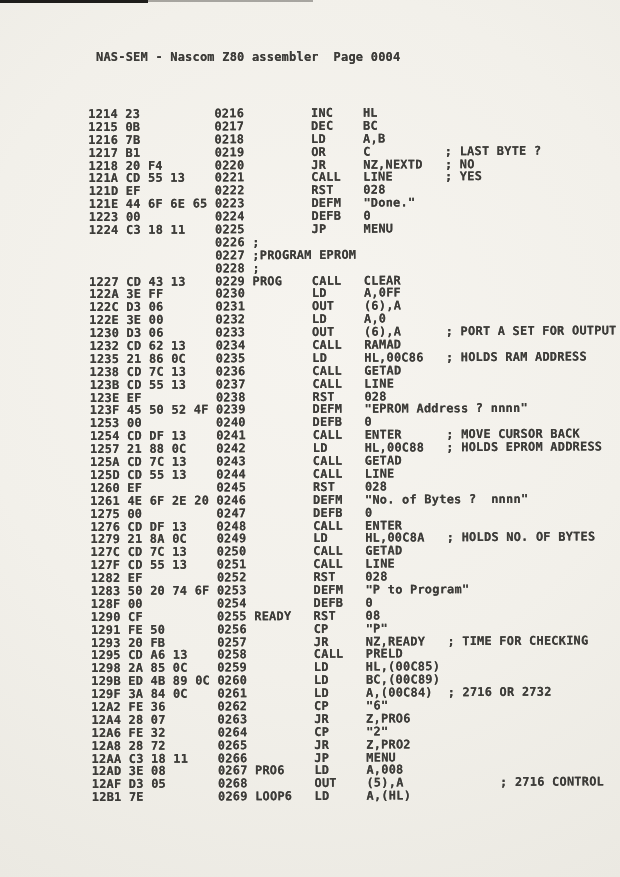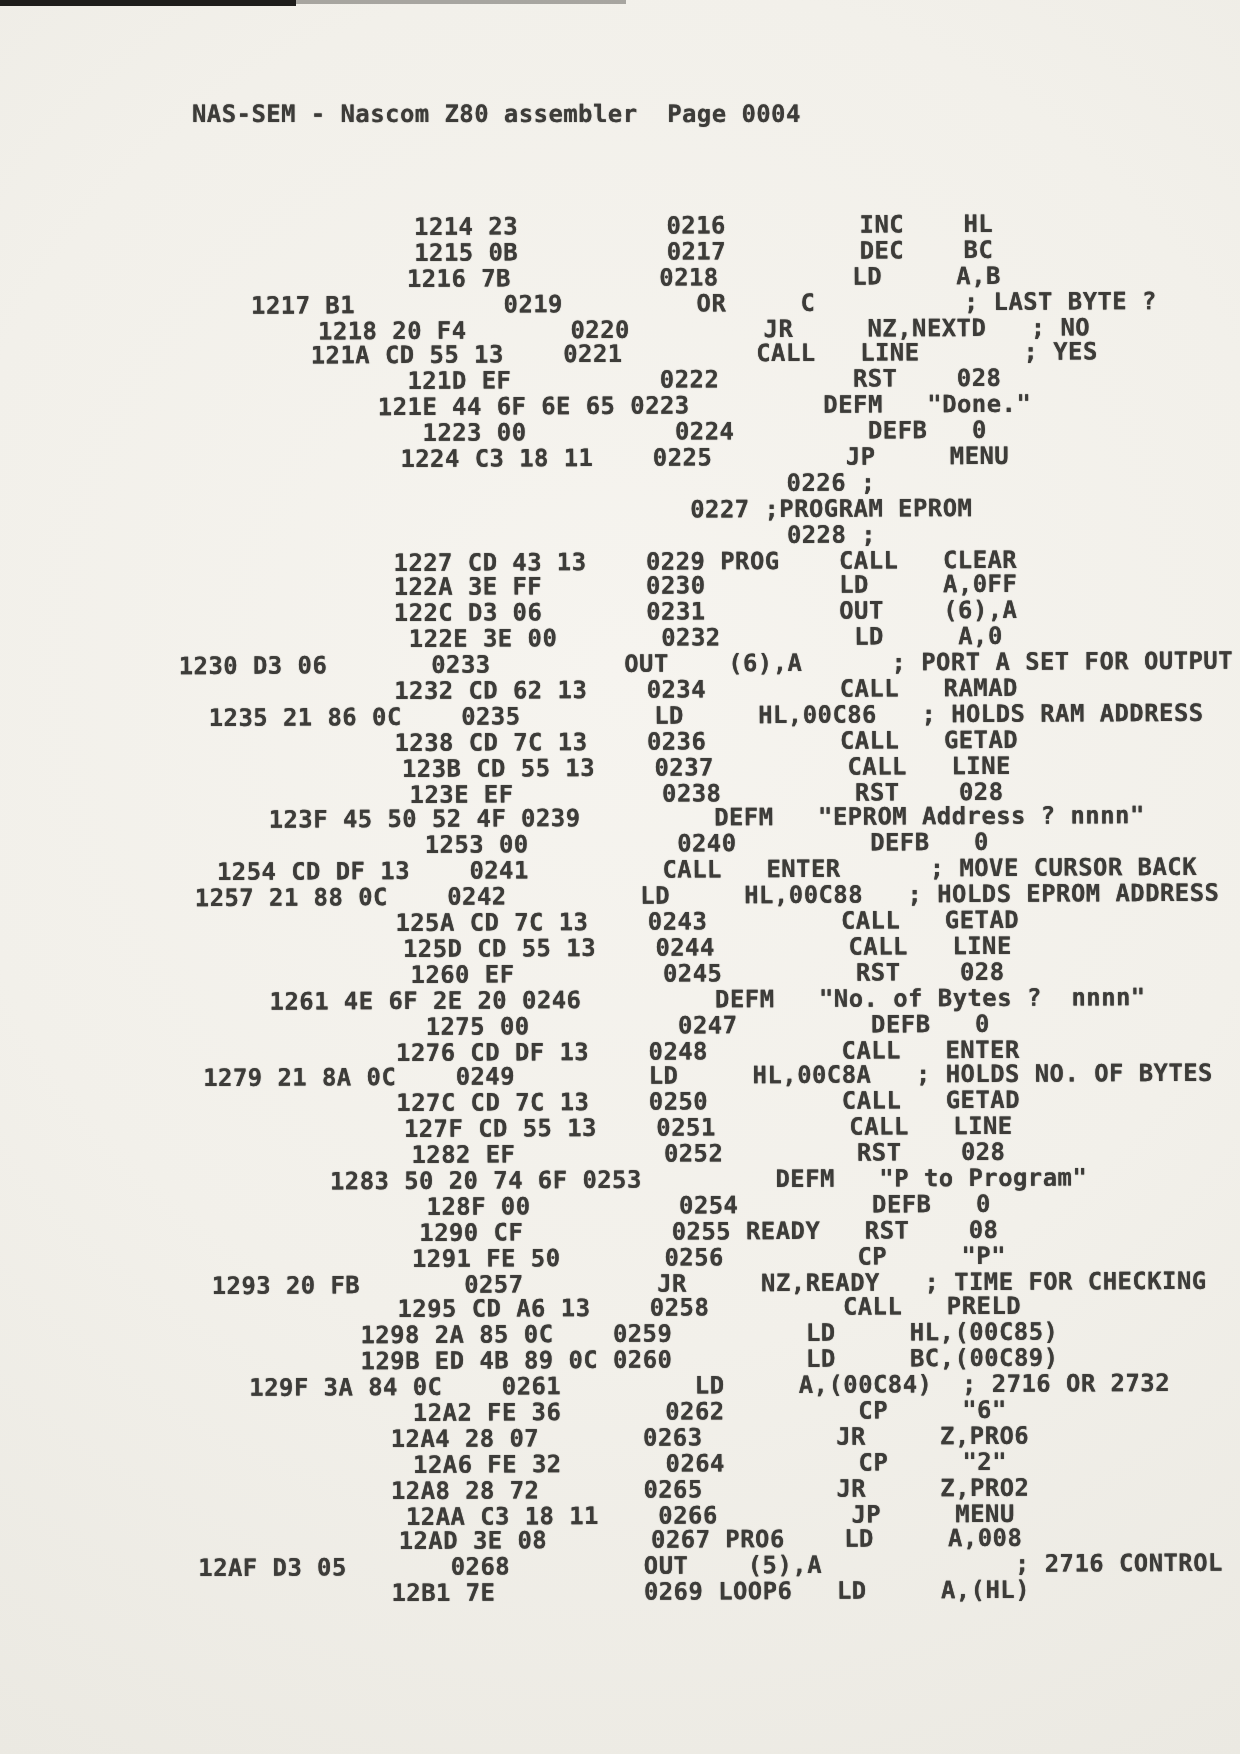--- a/index.html
+++ b/index.html
@@ -8,21 +8,20 @@
     background: #e9e7e1;
   }
   .page {
     position: relative;
     width: 620px;
     height: 877px;
     overflow: hidden;
     background: radial-gradient(circle at 50% 38%, #f6f4ef 0%, #f2f0ea 55%, #ebe9e2 100%);
     font-family: "DejaVu Sans Mono", "Liberation Mono", monospace;
     color: #3d3c39;
-    text-align: center;
   }
   .scan-edge-dark {
     position: absolute;
     top: 0; left: 0;
     width: 148px; height: 3px;
     background: #1e1d1b;
   }
   .scan-edge-light {
     position: absolute;
     top: 0; left: 148px;

